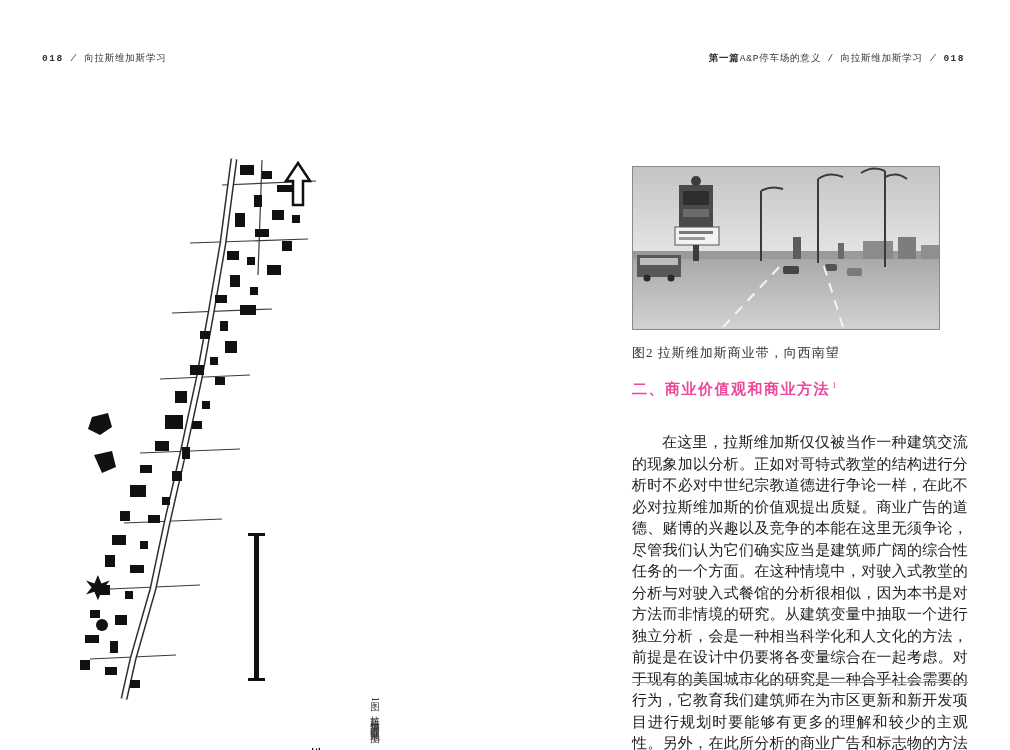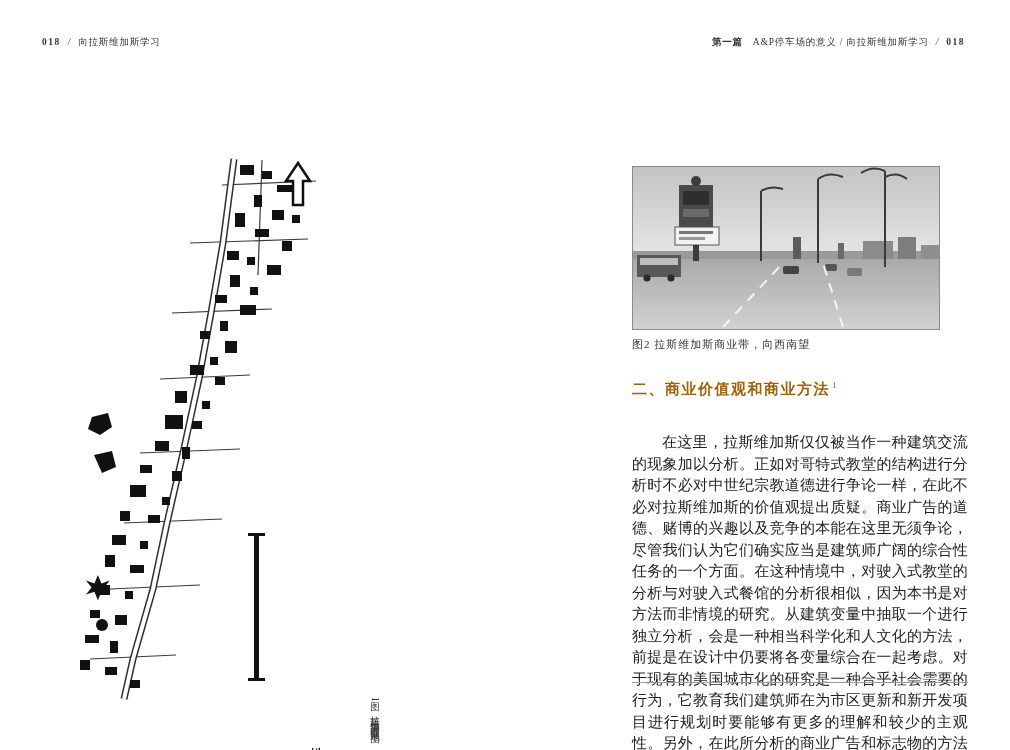--- a/index.html
+++ b/index.html
@@ -10,31 +10,32 @@
     height: 750px;
     margin: 0 auto;
     background: #ffffff;
     font-family: "Liberation Serif", "DejaVu Serif", serif;
     color: #222;
     overflow: hidden;
   }
   
   .running-head {
     position: absolute;
-    top: 36px;
+    top: 52px;
     font-size: 9.5px;
     letter-spacing: 0.8px;
     color: #333;
     white-space: nowrap;
+    font-family: Liberation Mono, monospace;
   }
   .running-head.left { left: 42px; }
   .running-head.right { right: 45px; }
   .running-head .sep { margin: 0 7px; font-style: italic; color: #444; }
   .running-head .pgnum { font-weight: bold; letter-spacing: 1.5px; }
-  .running-head .chap { margin-right: 10px; font-weight: bold; }
+  .running-head .chap { font-weight: bold; }
 
   
   .map-wrap {
     position: absolute;
     left: 72px; top: 155px;
     width: 252px; height: 548px;
   }
   .map-wrap svg { display: block; }
   .scale-label {
     position: absolute;
@@ -66,32 +67,32 @@
   .photo-wrap {
     position: absolute;
     left: 632px; top: 166px;
     width: 308px; height: 164px;
     border: 1px solid #8a8a8a;
     background: #cfcfcf;
   }
   .photo-wrap svg { display: block; }
   .fig2-caption {
     position: absolute;
-    left: 632px; top: 337px;
-    font-size: 11px;
+    left: 632px; top: 344px;
+    font-size: 13px;
     letter-spacing: 1px;
     color: #333;
   }
   .section-heading {
     position: absolute;
     left: 632px; top: 380px;
     font-size: 15px;
     font-weight: bold;
     letter-spacing: 1.5px;
-    color: #a16207;
+    color: #ec4899;
     font-family: Liberation Serif, serif;
   }
   .section-heading sup {
     font-size: 9px;
     font-weight: normal;
     margin-left: 2px;
   }
   .body-text {
     position: absolute;
     left: 632px; top: 432px;

